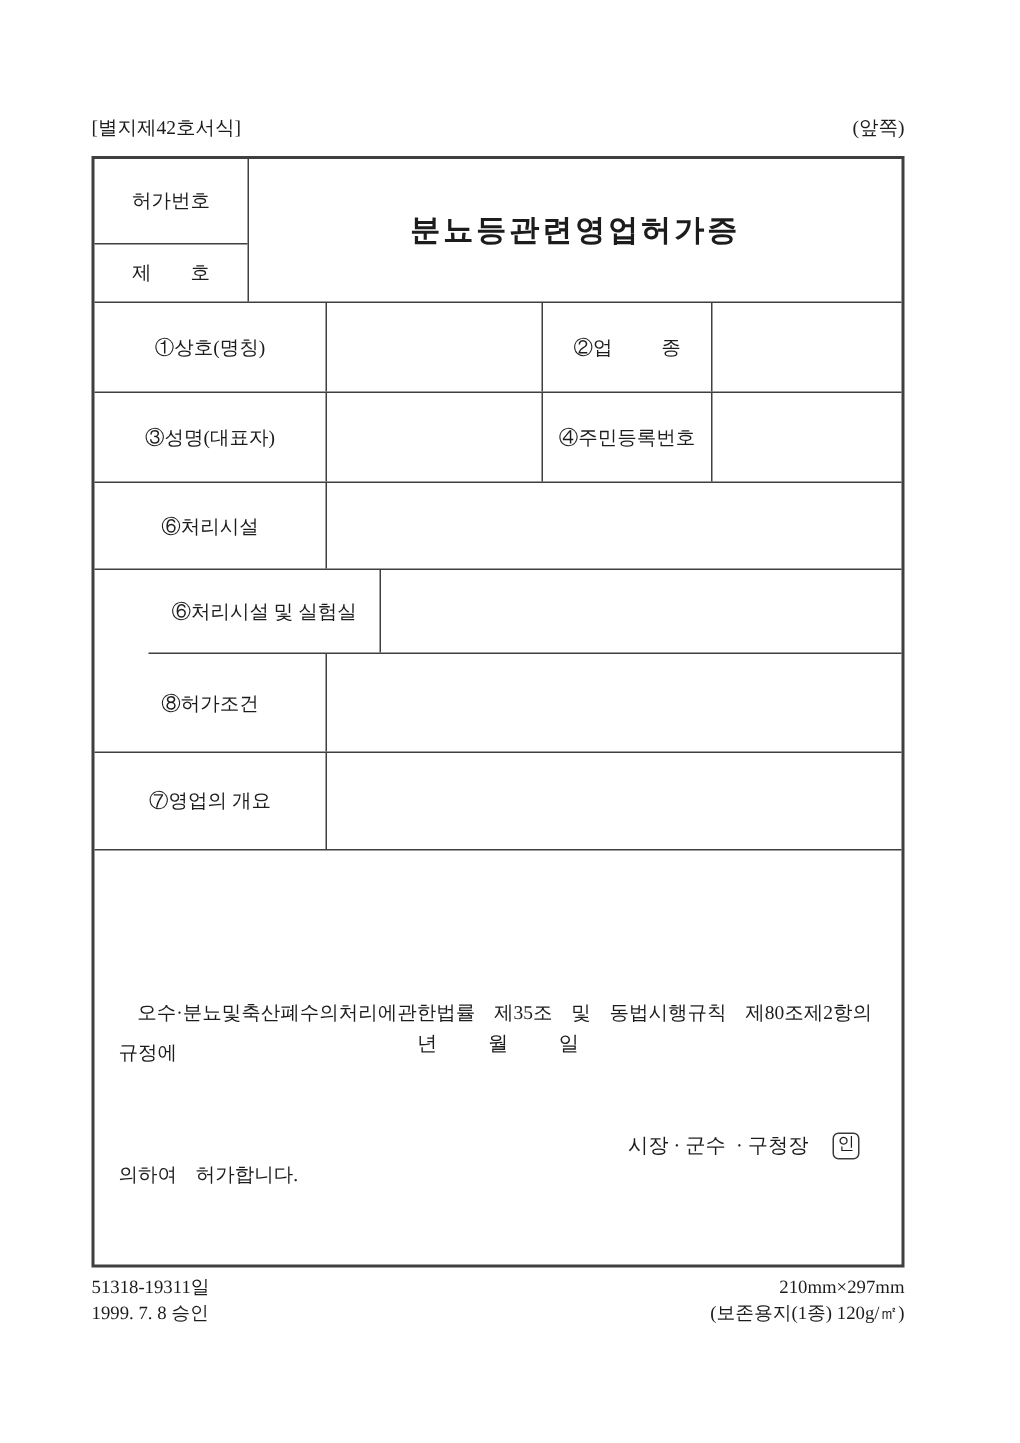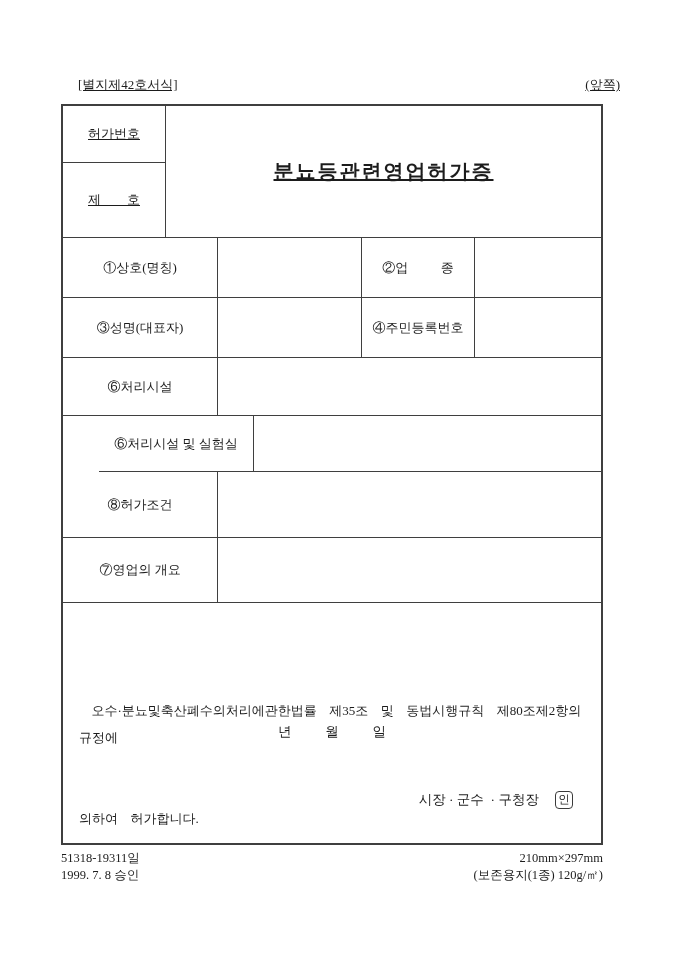--- a/index.html
+++ b/index.html
@@ -7,38 +7,37 @@
   body {
     position: relative;
     background: #ffffff;
     color: #1c1c1c;
     font-family: "Liberation Serif", "DejaVu Serif", serif;
     font-size: 13px;
   }
 
   
   .top-row {
-    position: absolute; left: 78px; top: 76px; width: 542px;
+    position: absolute; left: 61px; top: 76px; width: 542px;
     display: flex; justify-content: space-between;
     font-size: 13px;
-    text-decoration: underline;
   }
 
   
   .form-table {
     position: absolute; left: 61px; top: 104px;
     width: 542px; height: 741px;
     border: 2px solid #3f3f3f;
     display: flex; flex-direction: column;
     background: #fff;
   }
   .bb { border-bottom: 1px solid #3f3f3f; }
   .br { border-right: 1px solid #3f3f3f; }
 
-  .header-section { height: 132px; display: flex; text-decoration: underline; }
+  .header-section { height: 96px; display: flex; }
   .header-left { width: 103px; display: flex; flex-direction: column; }
   .header-cell {
     display: flex; align-items: center; justify-content: center;
     white-space: pre;
   }
   .header-cell.top { height: 57px; }
   .header-cell.bottom { flex: 1; }
   .title-cell {
     flex: 1; display: flex; align-items: center; justify-content: center;
     font-size: 20px; font-weight: bold; letter-spacing: 2px;

